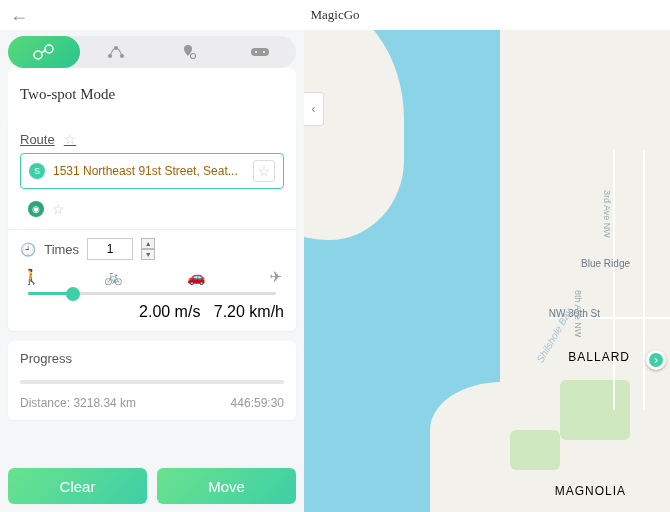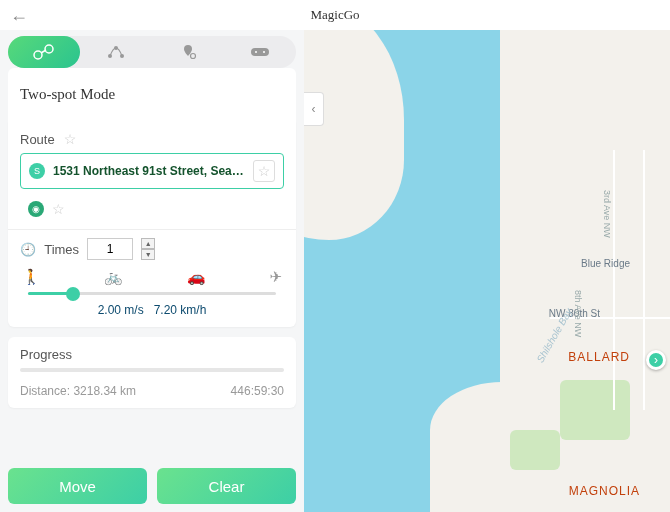--- a/index.html
+++ b/index.html
@@ -9,60 +9,60 @@
 .app-title { position: absolute; left: 50%; transform: translateX(-50%); font-size: 13px; color: #333; font-family: Georgia, serif; }
 .main { display: flex; height: 482px; }
 .sidebar { width: 304px; background: #f5f6f7; display: flex; flex-direction: column; padding: 6px 8px 8px 8px; }
 .map-area { flex: 1; position: relative; overflow: hidden; }
 .tab { flex: 1; height: 32px; border-radius: 16px; display: flex; align-items: center; justify-content: center; cursor: pointer; color: #888; }
 .tab.active { background: linear-gradient(135deg, #57d97a, #2bc48f); color: #fff; }
 .tabs-wrap { background: #ececee; border-radius: 16px; display: flex; padding: 0; }
 .title-row { background: #fff; border-radius: 6px 6px 0 0; padding: 18px 12px; font-size: 15px; color: #333; font-family: Georgia, serif; }
 .card { background: #fff; border-radius: 0 0 6px 6px; padding: 10px 12px; margin-bottom: 10px; box-shadow: 0 1px 2px rgba(0,0,0,0.04); }
 .card-sep { border-top: 1px solid #eee; margin: 6px -12px 8px; }
-.route-hdr { display: flex; align-items: center; gap: 9px; font-size: 13px; color: #555; margin-bottom: 6px; }
+.route-hdr { display: flex; align-items: center; gap: 9px; font-size: 13px; color: #555; margin-bottom: 6px; text-decoration: underline; }
 .stop { display: flex; align-items: center; gap: 8px; padding: 6px 8px; border-radius: 4px; margin-bottom: 6px; }
 .stop.sel { border: 1px solid #3dcfa6; }
 .stop-pin { width: 16px; height: 16px; border-radius: 50%; display: flex; align-items: center; justify-content: center; color: #fff; font-size: 9px; flex-shrink: 0; }
 .stop-pin.s { background: #3dcfa6; }
 .stop-pin.e { background: #2aa876; }
 .stop-text { flex: 1; overflow: hidden; }
 .stop-addr { font-size: 12px; color: #444; white-space: nowrap; overflow: hidden; text-overflow: ellipsis; }
-.stop.sel .stop-addr { color: #14532d; font-weight: bold; }
+.stop.sel .stop-addr { color: #a16207; }
 .stop-coord { font-size: 11px; color: #999; }
 .stop.sel .stop-coord { color: #3dcfa6; }
 .star { color: #ccc; cursor: pointer; font-size: 14px; }
 .star-box { width: 22px; height: 22px; border: 1px solid #ddd; border-radius: 3px; display: flex; align-items: center; justify-content: center; }
 .times-row { display: flex; align-items: center; gap: 8px; font-size: 13px; color: #555; margin-bottom: 8px; }
 .times-input { width: 46px; height: 22px; text-align: center; border: 1px solid #ccc; font-size: 12px; }
 .spinner { display: flex; flex-direction: column; }
 .spinner div { width: 14px; height: 11px; border: 1px solid #bbb; display: flex; align-items: center; justify-content: center; font-size: 7px; color: #666; cursor: pointer; background: #f3f3f3; }
 .speed-icons { display: flex; justify-content: space-between; color: #999; font-size: 15px; margin-bottom: 4px; padding: 0 2px; }
 .slider-track { height: 3px; background: #ddd; border-radius: 2px; position: relative; margin: 6px 8px 8px; }
 .slider-fill { height: 3px; background: #3dcfa6; width: 18%; border-radius: 2px; }
 .slider-thumb { width: 14px; height: 14px; background: #3dcfa6; border-radius: 50%; position: absolute; left: 18%; top: -5.5px; transform: translateX(-50%); cursor: pointer; }
-.speed-readout { text-align: center; font-size: 12px; color: #0c4a6e; }
+.speed-readout { text-align: right; font-size: 16px; color: #000000; }
 .realistic { display: flex; align-items: center; gap: 8px; font-size: 12px; color: #777; margin-top: 8px; }
 .chk { width: 14px; height: 14px; border: 1px solid #ccc; border-radius: 3px; cursor: pointer; }
 .progress-card { background: #fff; border-radius: 6px; padding: 10px 12px; margin-bottom: 10px; box-shadow: 0 1px 2px rgba(0,0,0,0.04); }
-.prog-hdr { font-size: 13px; color: #555; margin-bottom: 6px; }
+.prog-hdr { font-size: 13px; color: #555; margin-bottom: 14px; }
 .prog-bar { height: 4px; background: #e6e6e6; border-radius: 2px; margin-bottom: 12px; }
 .prog-row { display: flex; justify-content: space-between; font-size: 12px; color: #999; }
 .btns { display: flex; gap: 10px; margin-top: auto; }
 .btn { flex: 1; height: 36px; border: none; border-radius: 6px; color: #fff; font-size: 15px; cursor: pointer; background: linear-gradient(135deg, #6ae28e, #3dcfa6); }
 .collapse { position: absolute; left: 0; top: 62px; width: 20px; height: 34px; background: #fff; border: 1px solid #ddd; border-left: none; border-radius: 0 4px 4px 0; display: flex; align-items: center; justify-content: center; color: #888; cursor: pointer; z-index: 5; font-size: 12px;}
 
 .map-bg { position: absolute; inset: 0; background: #8bd4e8; }
 .land { position: absolute; background: #f3f1ec; }
 .land.nw { left: -80px; top: -30px; width: 180px; height: 240px; border-radius: 40% 60% 50% 70% / 50% 60% 40% 50%; }
 .land.e  { right: -10px; top: -20px; width: 180px; height: 560px; }
 .land.s  { right: 0; bottom: -30px; width: 240px; height: 160px; border-radius: 30% 0 0 0; }
 .park { position: absolute; background: #cfe8bf; border-radius: 6px; }
 .map-label { position: absolute; font-size: 10px; color: #6a7a88; white-space: nowrap; }
-.map-label.big { font-size: 12px; color: #c2410c; letter-spacing: 1px; }
+.map-label.big { font-size: 12px; color: #000000; letter-spacing: 1px; }
 .road { position: absolute; background: #fff; }
 .vert { font-size:9px; color:#9aa; position:absolute; transform: rotate(90deg); transform-origin: left top; white-space: nowrap; }
 .marker { position: absolute; width: 20px; height: 20px; background: #3dcfa6; border: 3px solid #fff; border-radius: 50%; right: 4px; top: 320px; box-shadow: 0 1px 3px rgba(0,0,0,0.3); display:flex;align-items:center;justify-content:center;color:#fff;font-size:12px;}
 </style>
 </head>
 <body>
 
 <div class="titlebar">
   <span class="back-arrow">←</span>
   <span class="app-title">MagicGo</span>
@@ -157,40 +157,40 @@
       <div class="prog-row">
         <span>
           <span>Distance:</span>
           <span>3218.34 km</span>
         </span>
         <span>446:59:30</span>
       </div>
     </div>
 
     <div class="btns">
+      <button class="btn">Clear</button>
       <button class="btn">Move</button>
-      <button class="btn">Clear</button>
     </div>
   </div>
 
   <div class="map-area">
     <div class="map-bg"></div>
     <div class="land nw"></div>
     <div class="land e"></div>
     <div class="land s"></div>
     <div class="park" style="right:40px; top:350px; width:70px; height:60px;"></div>
     <div class="park" style="right:110px; top:400px; width:50px; height:40px;"></div>
     <div class="road" style="right:0; top:287px; width:120px; height:2px;"></div>
     <div class="road" style="right:55px; top:120px; width:2px; height:260px;"></div>
     <div class="road" style="right:25px; top:120px; width:2px; height:260px;"></div>
 
     <div class="map-label" style="right:40px; top:228px;padding-left:10px;">Blue Ridge</div>
     <div class="map-label" style="right:70px; top:278px;">NW 80th St</div>
     <div class="map-label big" style="right:40px; top:320px;">BALLARD</div>
-    <div class="map-label big" style="right:30px; bottom:14px;">MAGNOLIA</div>
+    <div class="map-label big" style="right:44px; bottom:14px;">MAGNOLIA</div>
     <div class="map-label" style="left:220px; top:300px; transform:rotate(-60deg); color:#a9c4d0; font-style:italic;">Shilshole Bay</div>
     <div class="vert" style="right:10px; top:160px;">3rd Ave NW</div>
     <div class="vert" style="right:40px; top:260px;">8th Ave NW</div>
 
     <div class="marker">›</div>
     <div class="collapse">‹</div>
   </div>
 </div>
 
 </body></html>

